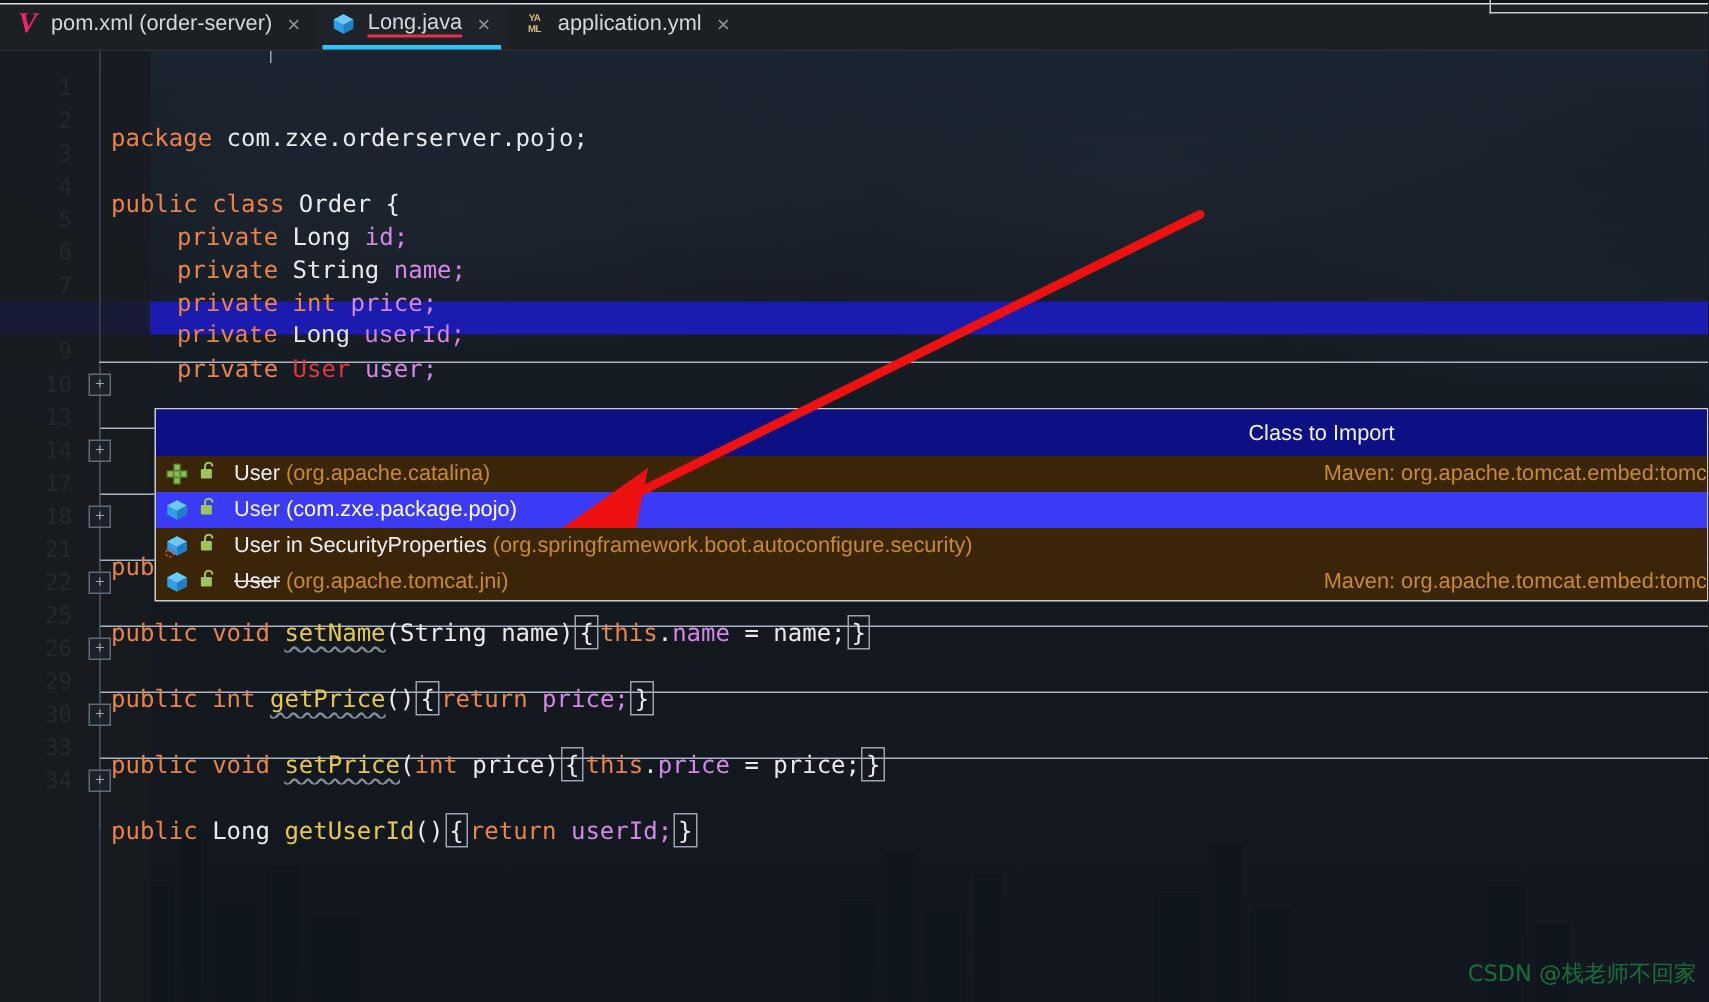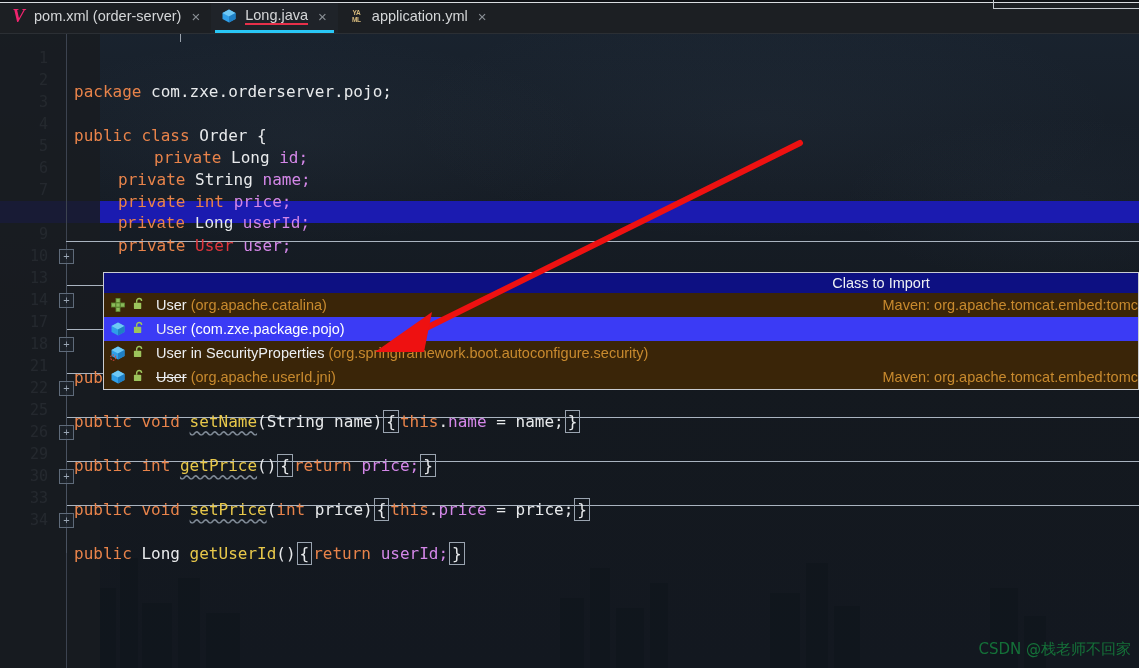--- a/index.html
+++ b/index.html
@@ -142,21 +142,21 @@
 
   
   .popup {
     position: absolute; left: 103px; top: 272px; width: 1036px;
     border: 1px solid #c9ccd1;
     background: #3a2508;
     z-index: 40;
     font-size: 14.5px;
   }
   .popup-head {
-    height: 20px; background: #0d1082;
+    height: 31px; background: #0d1082;
     color: #eef0f4; font-size: 14.5px;
     display: flex; align-items: center; justify-content: center;
     padding-left: 520px;
   }
   .prow {
     height: 24px; display: flex; align-items: center;
     background: #3a2508; color: #eceef1;
     padding-left: 6px; position: relative;
   }
   .prow.sel { background: #3b3bf5; }
@@ -284,21 +284,21 @@
       <div class="lnum" style="top: 465px; left: 0px; width: 56px; position: absolute;">30</div>
       <div class="fold" style="top: 469px;">+</div>
       <div class="lnum" style="top: 487px; left: 0px; width: 56px; position: absolute;">33</div>
       <div class="lnum" style="top: 509px; left: 0px; width: 56px; position: absolute;">34</div>
       <div class="fold" style="top: 513px;">+</div>
     </div>
 
   <div class="codearea" id="codearea">
       <div class="cl" style="top: 47px; left: 74px;"><span class="kw">package</span><span class="plain"> com.zxe.orderserver.pojo;</span></div>
       <div class="cl" style="top: 91px; left: 74px;"><span class="kw">public</span><span class="plain"> </span><span class="kw">class</span><span class="plain"> Order {</span></div>
-      <div class="cl" style="top: 113px; left: 118px; margin-left: 36px;"><span class="kw">private</span><span class="type"> Long </span><span class="fieldv">id</span><span class="fieldv">;</span></div>
+      <div class="cl" style="top: 113px; left: 118px;"><span class="kw">private</span><span class="type"> Long </span><span class="fieldv">id</span><span class="fieldv">;</span></div>
       <div class="cl" style="top: 135px; left: 118px;"><span class="kw">private</span><span class="type"> String </span><span class="fieldv">name</span><span class="fieldv">;</span></div>
       <div class="cl" style="top: 157px; left: 118px;"><span class="kw">private</span><span class="plain"> </span><span class="kw">int</span><span class="plain"> </span><span class="fieldv">price</span><span class="fieldv">;</span></div>
       <div class="cl" style="top: 179px; left: 118px; font-family: Liberation Mono, monospace;"><span class="kw">private</span><span class="type"> Long </span><span class="fieldv">userId</span><span class="fieldv">;</span></div>
       <div class="cl" style="top: 201px; left: 118px;"><span class="kw">private</span><span class="plain"> </span><span class="err">User</span><span class="plain"> </span><span class="fieldv">user</span><span class="fieldv">;</span></div>
       <div class="cl" style="top: 333px; left: 74px;"><span class="kw">public</span><span class="type"> String </span><span class="method">getName</span><span class="plain">()</span><span class="brace">{</span><span class="ret">return</span><span class="plain"> </span><span class="fieldv">name</span><span class="fieldv">;</span><span class="brace">}</span></div>
       <div class="cl" style="top: 377px; left: 74px;"><span class="kw">public</span><span class="plain"> </span><span class="kw">void</span><span class="plain"> </span><span class="method squig">setName</span><span class="plain">(String name)</span><span class="brace">{</span><span class="kw">this</span><span class="plain">.</span><span class="fieldv">name</span><span class="plain"> = name;</span><span class="brace">}</span></div>
       <div class="cl" style="top: 421px; left: 74px;"><span class="kw">public</span><span class="plain"> </span><span class="kw">int</span><span class="plain"> </span><span class="method squig">getPrice</span><span class="plain">()</span><span class="brace">{</span><span class="ret">return</span><span class="plain"> </span><span class="fieldv">price</span><span class="fieldv">;</span><span class="brace">}</span></div>
       <div class="cl" style="top: 465px; left: 74px;"><span class="kw">public</span><span class="plain"> </span><span class="kw">void</span><span class="plain"> </span><span class="method squig">setPrice</span><span class="plain">(</span><span class="kw">int</span><span class="plain"> price)</span><span class="brace">{</span><span class="kw">this</span><span class="plain">.</span><span class="fieldv">price</span><span class="plain"> = price;</span><span class="brace">}</span></div>
       <div class="cl" style="top: 509px; left: 74px;"><span class="kw">public</span><span class="type"> Long </span><span class="method">getUserId</span><span class="plain">()</span><span class="brace">{</span><span class="ret">return</span><span class="plain"> </span><span class="fieldv">userId</span><span class="fieldv">;</span><span class="brace">}</span></div>
     </div>
@@ -360,21 +360,21 @@
             <span class="ico"><svg viewBox="0 0 16 16" width="16" height="16">
     <polygon points="8,1.5 14.5,5 14.5,11 8,14.5 1.5,11 1.5,5" fill="#2f9fe8"></polygon>
     <polygon points="8,1.5 14.5,5 8,8.5 1.5,5" fill="#6ec8f5"></polygon>
     <polygon points="8,8.5 14.5,5 14.5,11 8,14.5" fill="#1f7fc4"></polygon>
   </svg></span>
             <span><svg viewBox="0 0 12 15" width="11" height="14">
     <path d="M4 6 V4.2 A2.6 2.6 0 0 1 9.4 4.2" fill="none" stroke="#9dc45c" stroke-width="1.5"></path>
     <rect x="1" y="6" width="8" height="7" rx="1" fill="#9dc45c"></rect>
   </svg></span>
           </div>
-          <div class="prow-main"><span class="strike">User</span> <span class="pkg">(org.apache.userId.jni)</span></div>
+          <div class="prow-main"><span class="strike">User</span> <span class="pkg">(org.apache.tomcat.jni)</span></div>
           <div class="prow-right">Maven: org.apache.tomcat.embed:tomc</div>
         </div>
       </div>
   </div>
 
   <svg class="arrow" width="1139" height="668">
     <line x1="800" y1="143" x2="408" y2="337" stroke="#ee1111" stroke-width="6" stroke-linecap="round"></line>
     <polygon points="375,352 432,312 424,352" fill="#ee1111"></polygon>
   </svg>
 

